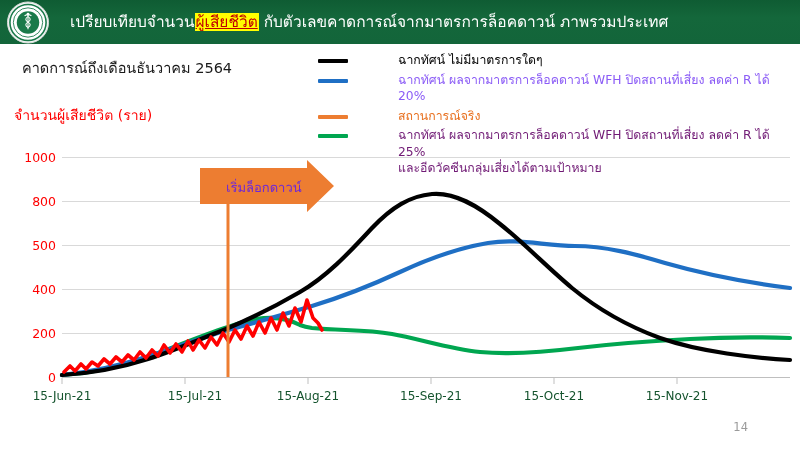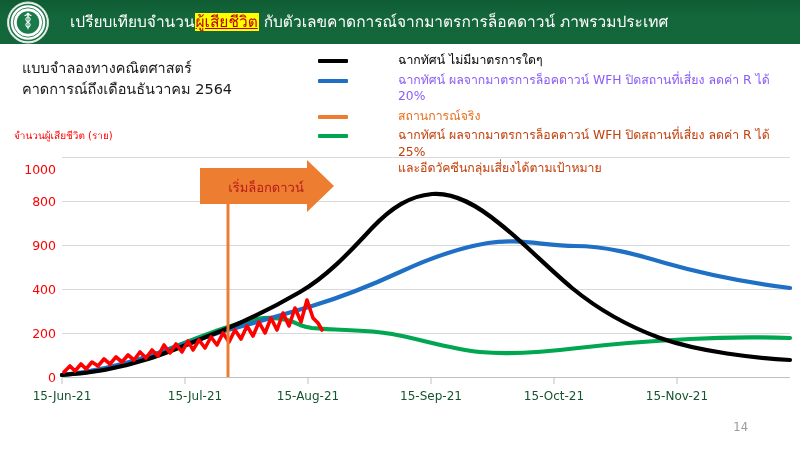--- a/index.html
+++ b/index.html
@@ -64,23 +64,23 @@
   }
   #subtitle-block .sub-line {
     color: #1a1a1a;
     font-size: 14.5px;
     line-height: 21px;
     white-space: nowrap;
   }
   #y-axis-title {
     position: absolute;
     left: 14px;
-    top: 128px;
+    top: 104px;
     color: #ff0000;
-    font-size: 10px;
+    font-size: 14px;
     white-space: nowrap;
   }
 
   
   #legend {
     position: absolute;
     left: 318px;
     top: 52px;
     width: 482px;
   }
@@ -132,25 +132,24 @@
   
   #lockdown-annotation {
     position: absolute;
     left: 198px;
     top: 168px;
     width: 136px;
     height: 40px;
   }
   #lockdown-label {
     position: absolute;
-    left: 20px;
+    left: 28px;
     top: 9px;
     width: 96px;
-    text-align: center;
-    color: #b91c1c;
+    color: #6d28d9;
     font-size: 13px;
     line-height: 22px;
     white-space: nowrap;
   }
 
   #page-number {
     position: absolute;
     right: 52px;
     bottom: 16px;
     color: #9a9a9a;
@@ -174,41 +173,40 @@
       <path d="M22 16 c3 1.6 3 4 0 5.6 -3 1.6 -3 4 0 5.6"></path>
       <path d="M18.5 15.2 c1.5 -1.6 5.5 -1.6 7 0"></path>
     </g>
     <circle cx="22" cy="13.6" r="1.5" fill="#ffffff"></circle>
   </svg>
 
   <div id="page-title"><span>เปรียบเทียบจำนวน</span><span class="hl">ผู้เสียชีวิต</span><span> กับตัวเลขคาดการณ์จากมาตรการล็อคดาวน์ ภาพรวมประเทศ</span></div>
 </div>
 
 <div id="subtitle-block">
-  <div class="sub-line">แบบจำลองทางคณิตศาสตร์</div>
   <div class="sub-line">คาดการณ์ถึงเดือนธันวาคม 2564</div>
 </div>
 <div id="y-axis-title">จำนวนผู้เสียชีวิต (ราย)</div>
 
 <div id="legend">
   <div class="legend-item">
     <span class="legend-swatch" style="background:#000000"></span>
     <span class="legend-text" style="color:#000000">ฉากทัศน์ ไม่มีมาตรการใดๆ</span>
   </div>
   <div class="legend-item">
     <span class="legend-swatch" style="background:#1f6fc4"></span>
     <span class="legend-text" style="color:#8b5cf6">ฉากทัศน์ ผลจากมาตรการล็อคดาวน์ WFH ปิดสถานที่เสี่ยง ลดค่า R ได้ 20%</span>
   </div>
   <div class="legend-item">
     <span class="legend-swatch" style="background:#ed7d31"></span>
     <span class="legend-text" style="color:#e8701f">สถานการณ์จริง</span>
   </div>
   <div class="legend-item">
     <span class="legend-swatch" style="background:#00a650"></span>
-    <span class="legend-text" style="color:#c2410c">ฉากทัศน์ ผลจากมาตรการล็อคดาวน์ WFH ปิดสถานที่เสี่ยง ลดค่า R ได้ 25%
+    <span class="legend-text" style="color:#701a75">ฉากทัศน์ ผลจากมาตรการล็อคดาวน์ WFH ปิดสถานที่เสี่ยง ลดค่า R ได้ 25%
 และอีดวัคซีนกลุ่มเสี่ยงได้ตามเป้าหมาย</span>
   </div>
 </div>
 
 <div id="chart-area">
 
   <svg width="800" height="450" style="position:absolute;left:0;top:0;">
 
     <g stroke="#d9d9d9" stroke-width="1">
       <line x1="62" y1="157.5" x2="790" y2="157.5"></line>
@@ -264,23 +262,23 @@
              L205,348 L211,337 L217,345 L223,333 L229,342 L235,330
              L241,339 L247,326 L253,336 L259,322 L265,333 L271,318
              L277,330 L283,313 L289,326 L295,308 L301,322 L307,300
              L313,318 L318,323 L322,330"></path>
 
     <line x1="228" y1="186" x2="228" y2="377" stroke="#ed7d31" stroke-width="3"></line>
 
     <path fill="#ed7d31" d="M200,168 L307,168 L307,160 L334,186 L307,212 L307,204 L200,204 Z"></path>
   </svg>
 
-  <div class="y-tick-label" style="top:162px">1000</div>
+  <div class="y-tick-label" style="top:150px">1000</div>
   <div class="y-tick-label" style="top:194px">800</div>
-  <div class="y-tick-label" style="top:238px">900</div>
+  <div class="y-tick-label" style="top:238px">500</div>
   <div class="y-tick-label" style="top:282px">400</div>
   <div class="y-tick-label" style="top:326px">200</div>
   <div class="y-tick-label" style="top:370px">0</div>
 
   <div class="x-tick-label" style="left:12px">15-Jun-21</div>
   <div class="x-tick-label" style="left:145px">15-Jul-21</div>
   <div class="x-tick-label" style="left:258px">15-Aug-21</div>
   <div class="x-tick-label" style="left:381px">15-Sep-21</div>
   <div class="x-tick-label" style="left:504px">15-Oct-21</div>
   <div class="x-tick-label" style="left:627px">15-Nov-21</div>

